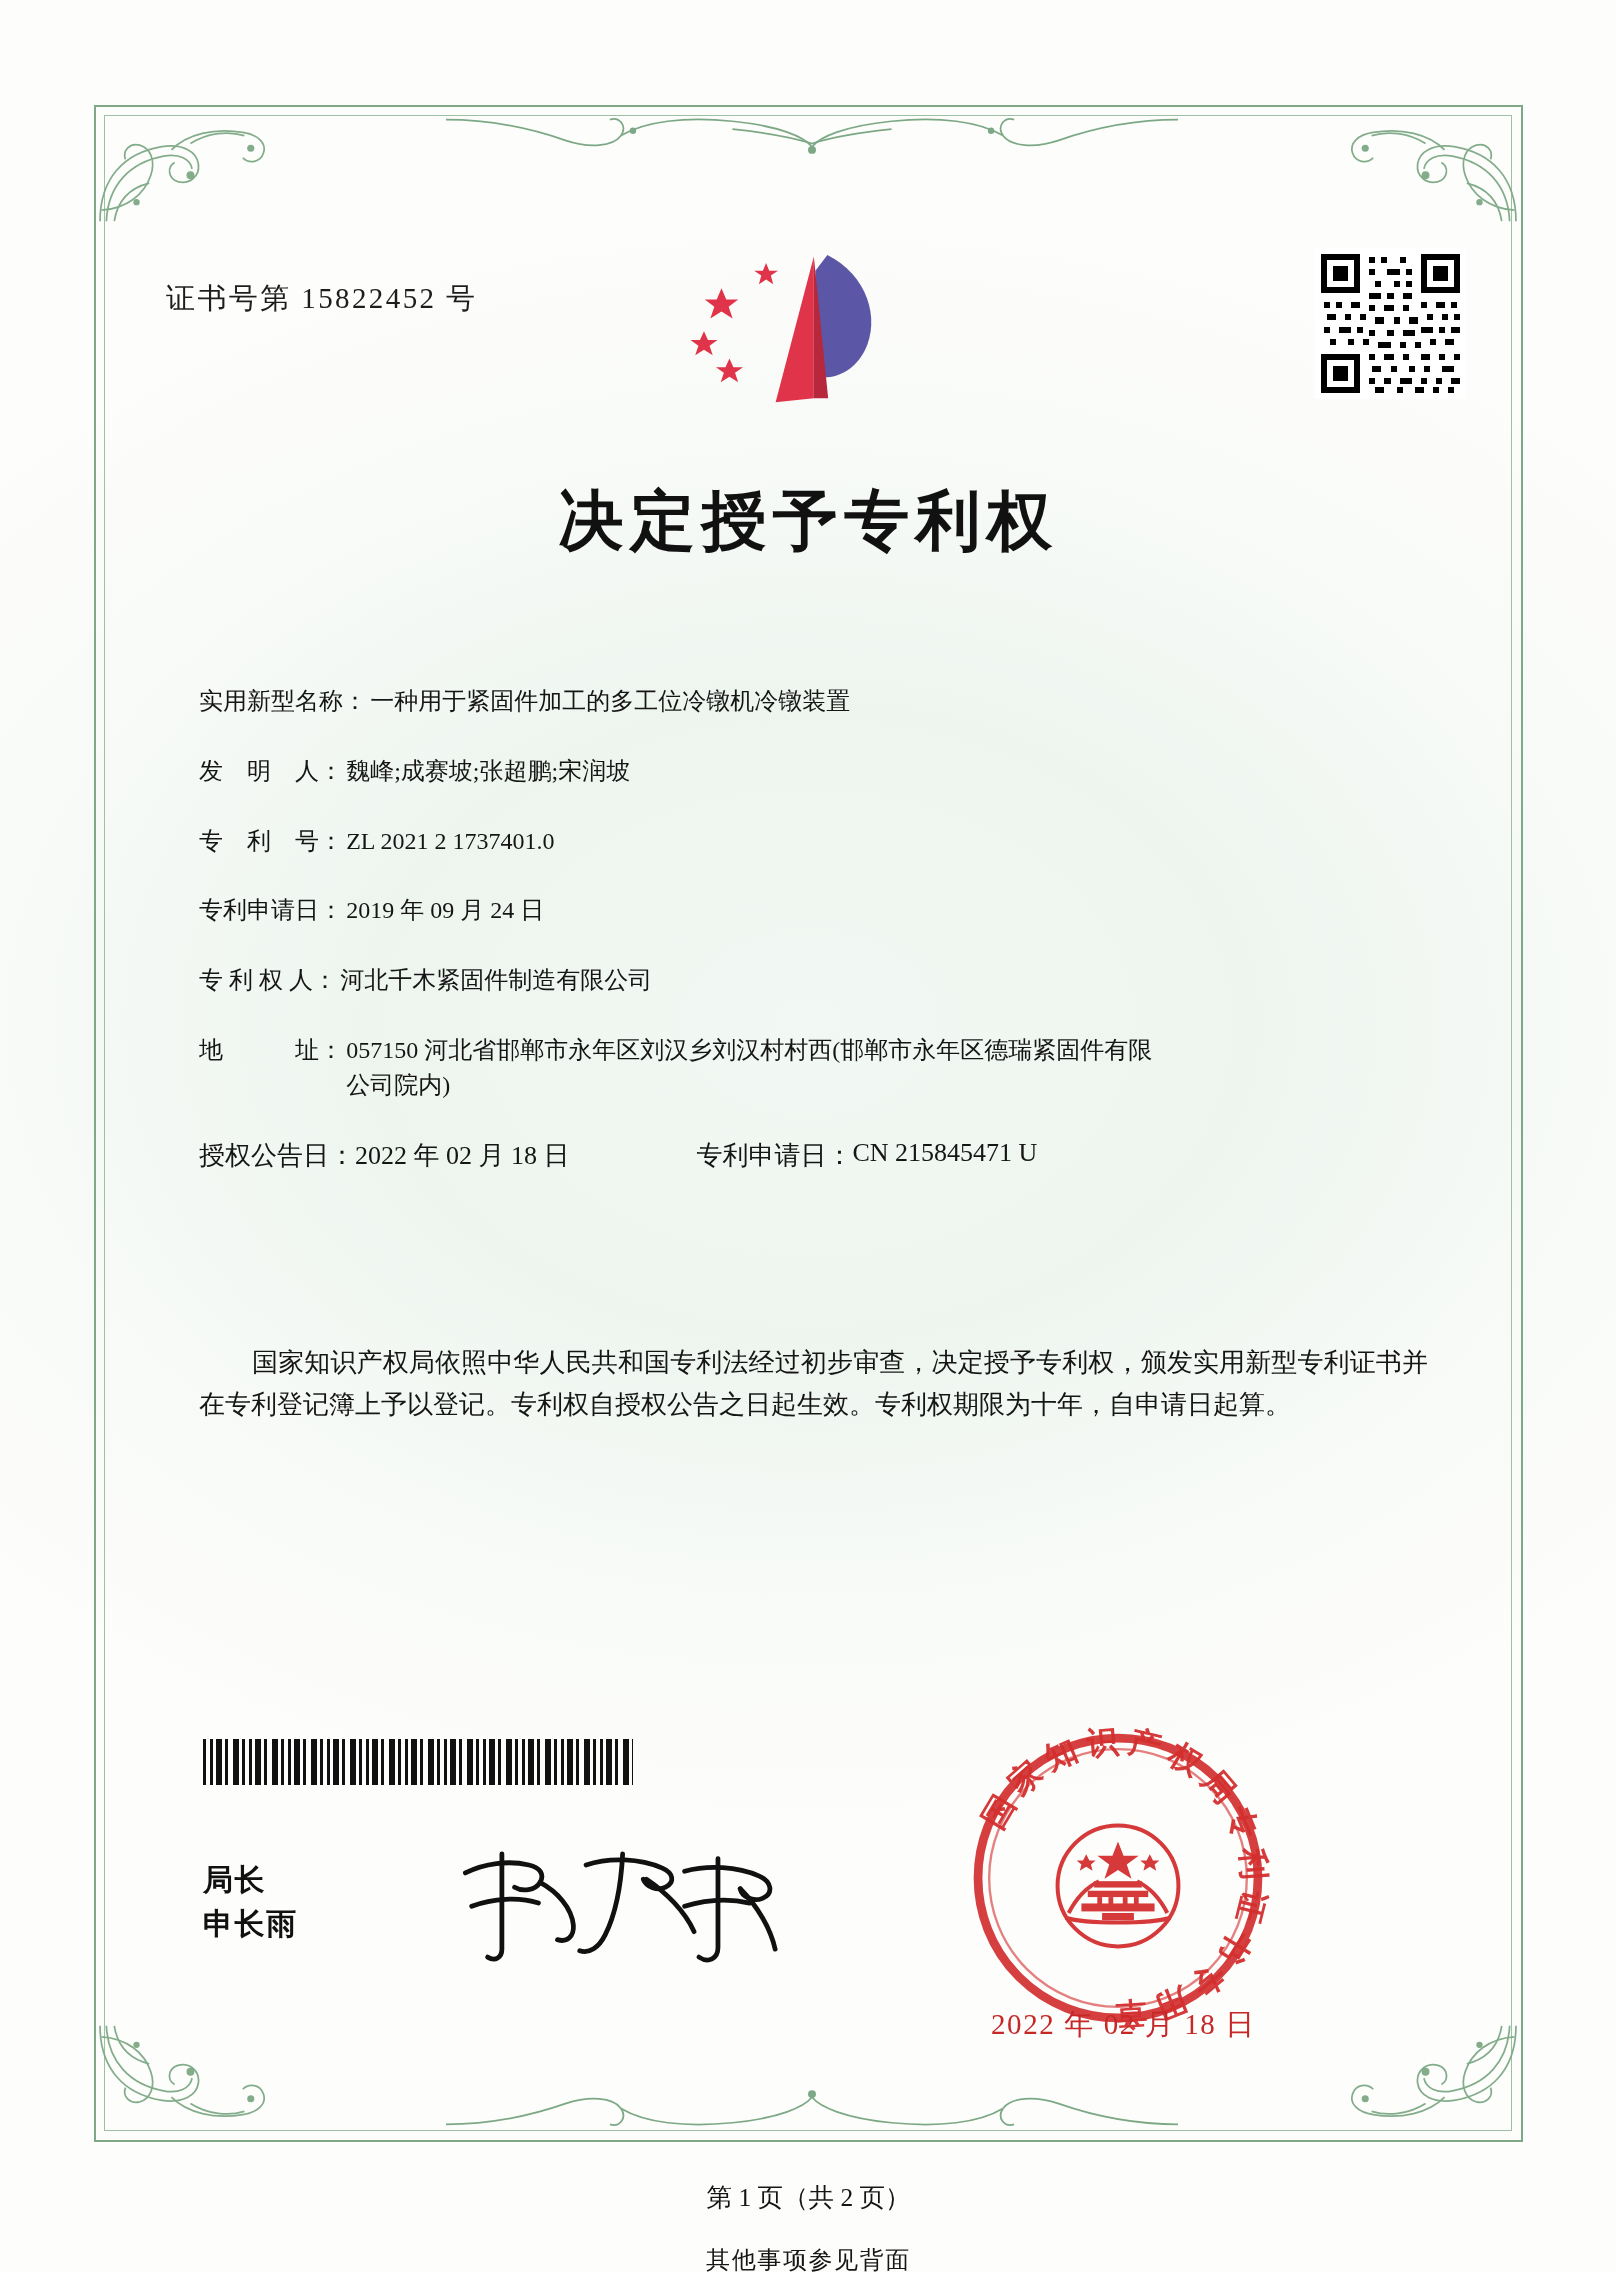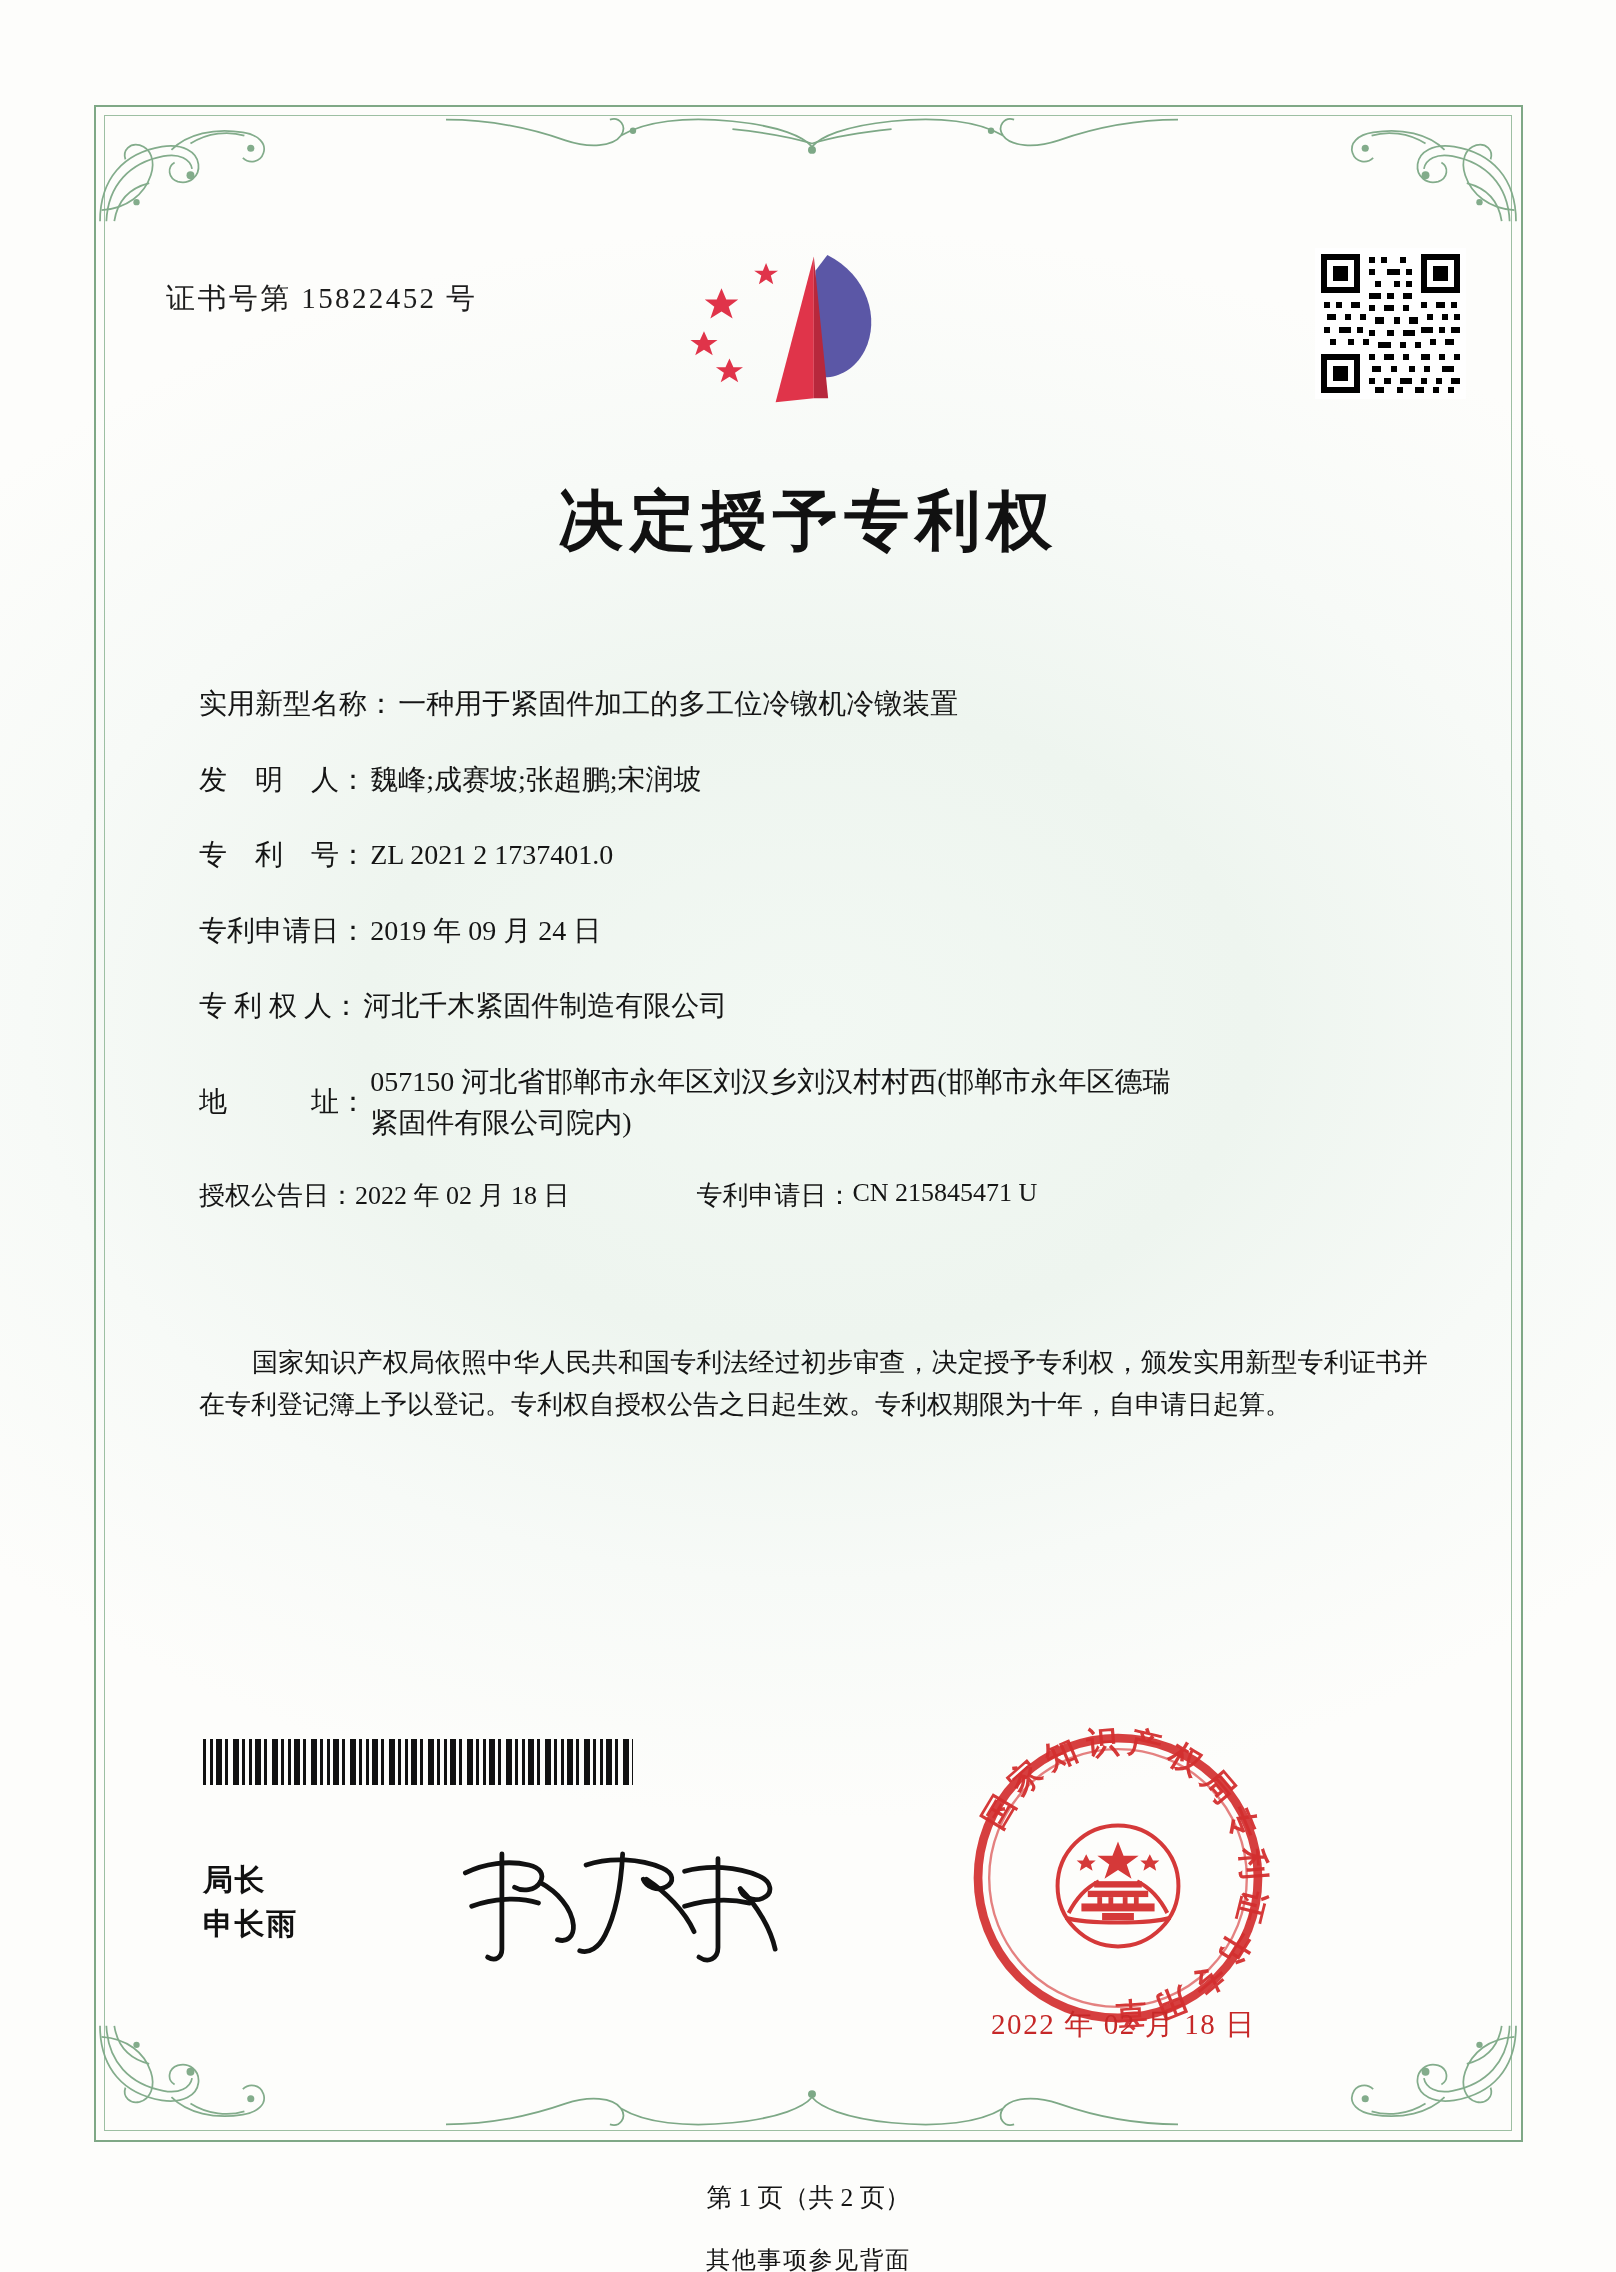--- a/index.html
+++ b/index.html
@@ -123,23 +123,23 @@
 
   
   .fields {
     position: absolute;
     left: 199px;
     top: 684px;
     width: 1225px;
   }
   .field-row {
     display: flex;
-    align-items: center;
+    align-items: flex-start;
     margin-bottom: 35px;
-    font-size: 28px;
+    font-size: 24px;
     line-height: 1.45;
     color: #151515;
   }
   .field-label {
     white-space: pre;
     flex: 0 0 auto;
   }
   .field-value {
     flex: 1 1 auto;
     padding-left: 3.2px;

